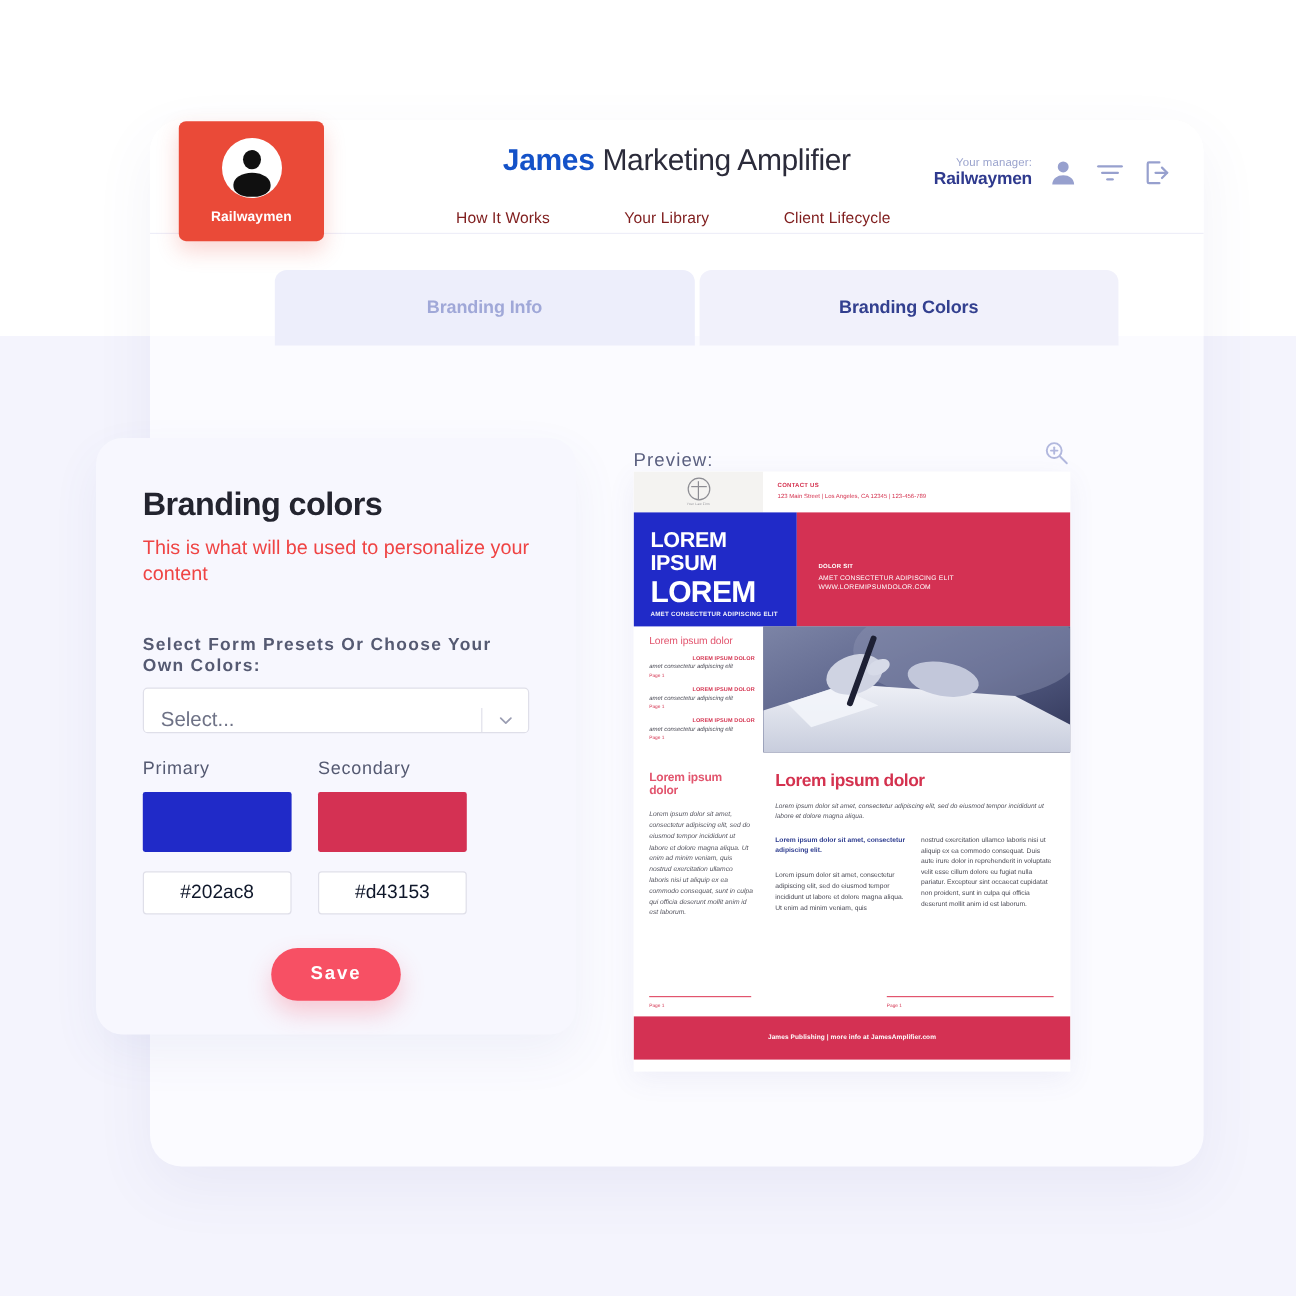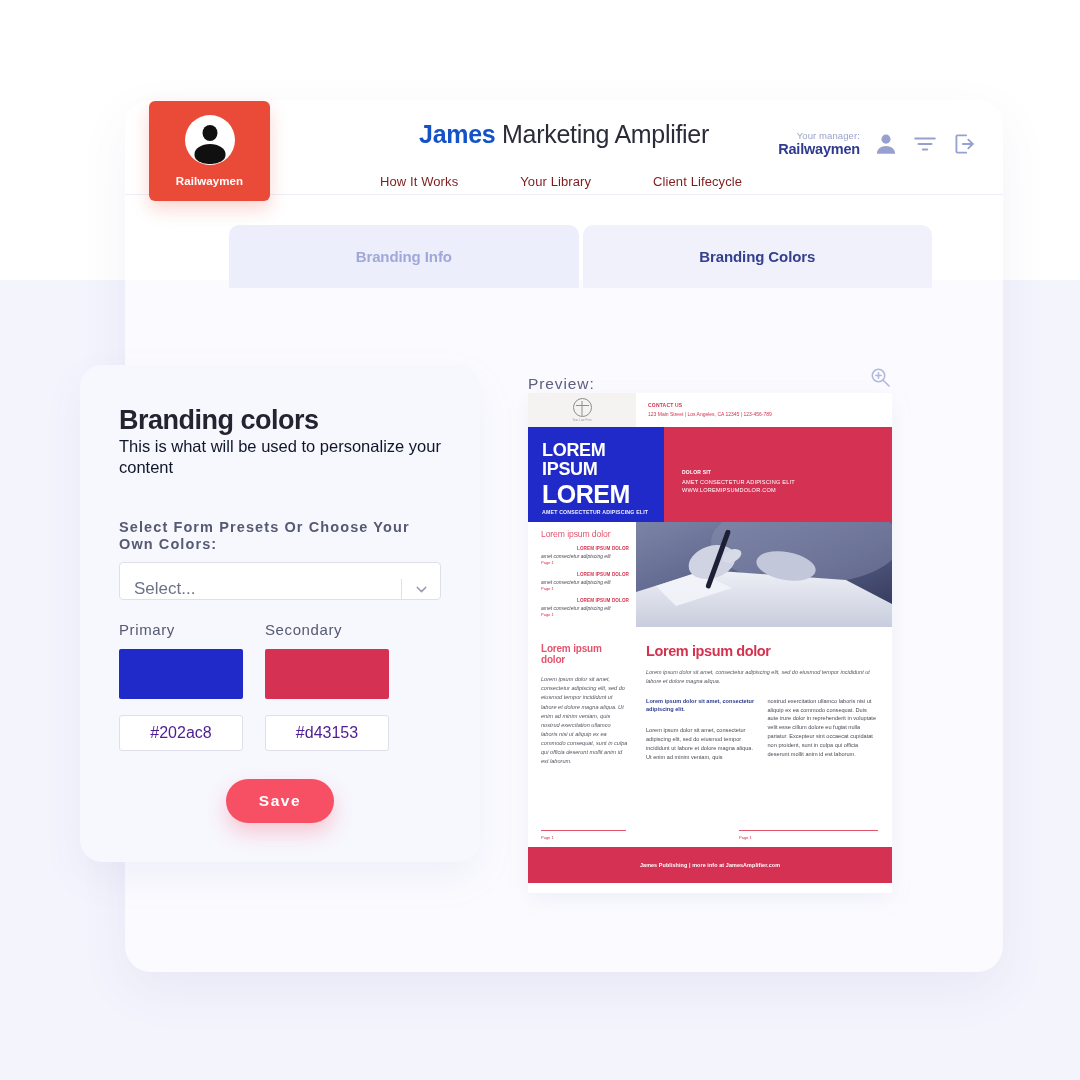--- a/index.html
+++ b/index.html
@@ -91,42 +91,42 @@
   .tab.active   { background: #f1f1fb; color: #33408f; }
 
   
   .form-card {
     position: absolute; left: 80px; top: 365px; width: 400px; height: 497px;
     background: #f7f7fe; border-radius: 22px;
     box-shadow: 0 16px 40px rgba(90,95,170,0.07);
     padding: 40px 39px 0 39px;
   }
   .form-title { font-size: 27px; font-weight: 800; color: #23242f; letter-spacing: -.5px; }
-  .form-sub { font-size: 16.5px; color: #0f172a; line-height: 1.27; }
+  .form-sub { margin-top: 11px; font-size: 16.5px; color: #ef4444; line-height: 1.27; }
   .field-label {
     margin-top: 41px; font-size: 14.5px; font-weight: 600; color: #555a72;
     letter-spacing: 1.1px; line-height: 1.15;
   }
   .select-box {
     margin-top: 10px; height: 38px; background: #fff; border: 1px solid #dfdfe9;
     border-radius: 4px; display: flex; align-items: center; padding: 16px 10px 0 14px;
   }
   .select-value { flex: 1; font-size: 17px; color: #6e7286; }
   .select-div { width: 1px; height: 20px; background: #e0e0ea; margin-right: 11px; }
   .chev { color: #9a9db2; }
   .chev svg { display: block; width: 17px; height: 17px; }
 
   .swatch-row { margin-top: 21px; display: flex; gap: 22px; }
   .swatch-col { width: 124px; }
   .swatch-name { font-size: 15px; color: #555a72; letter-spacing: .6px; }
   .swatch { margin-top: 11px; height: 50px; border-radius: 2px; }
   .hexbox {
     margin-top: 16px; height: 36px; background: #fff; border: 1px solid #dfdfe9;
     border-radius: 3px; display: flex; align-items: center; justify-content: center;
-    font-size: 16px; color: #4c1d95;
+    font-size: 16px; color: #0f172a;
   }
   .save-wrap { margin-top: 28px; display: flex; justify-content: center; }
   .save-btn {
     background: #f75064; color: #fff; border: none; border-radius: 22px;
     padding: 13px 33px; font-size: 15.5px; font-weight: 800; letter-spacing: 1.6px;
     box-shadow: 0 10px 20px rgba(247,80,100,0.28); cursor: pointer;
     font-family: "Liberation Sans", sans-serif;
   }
 
   

